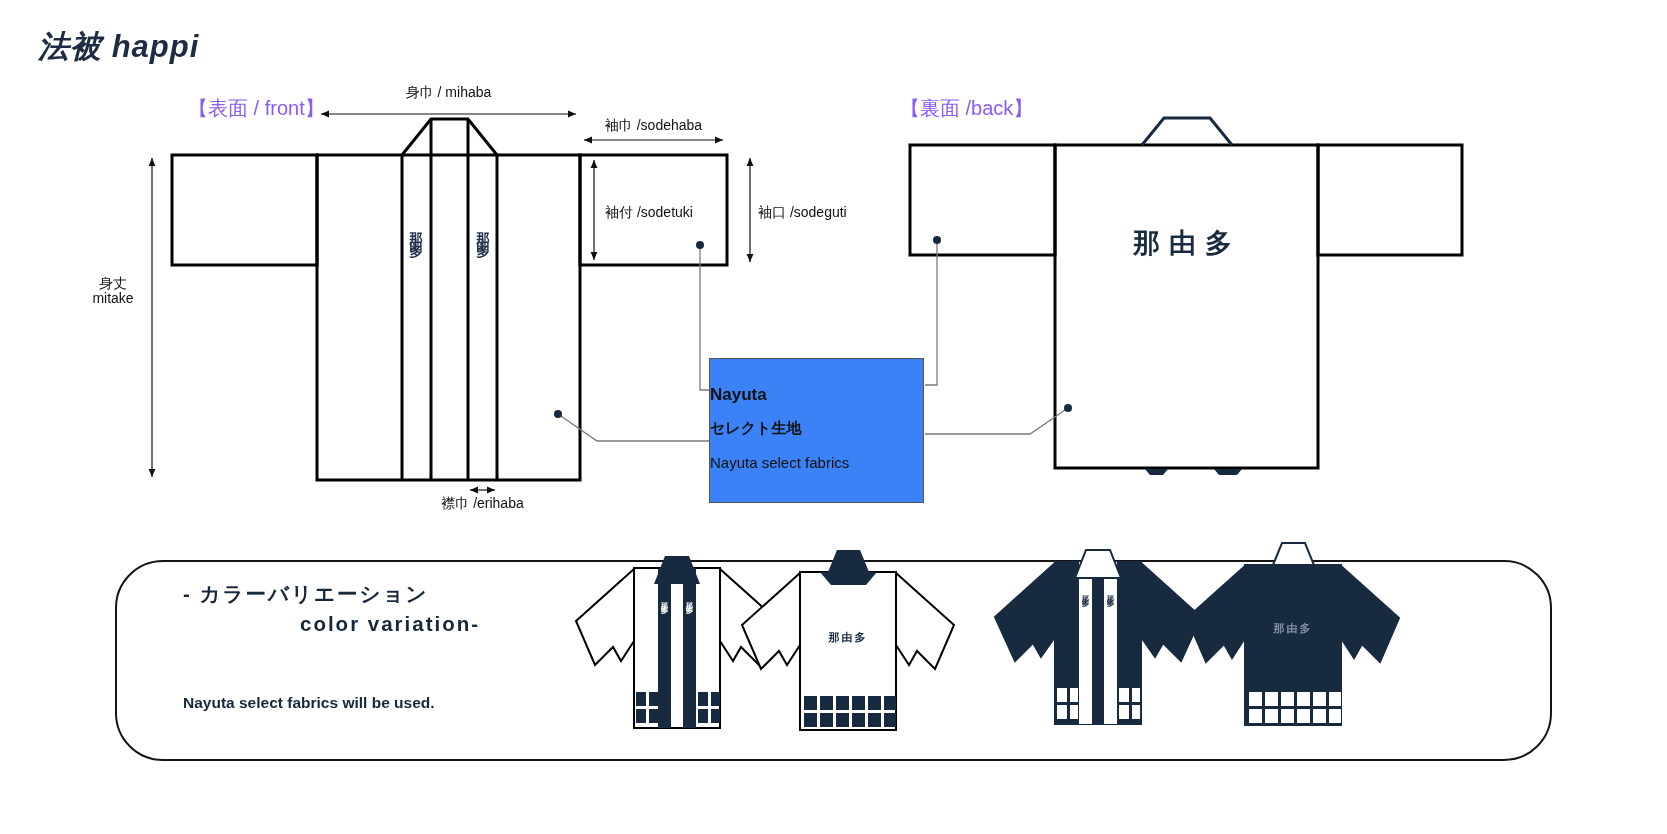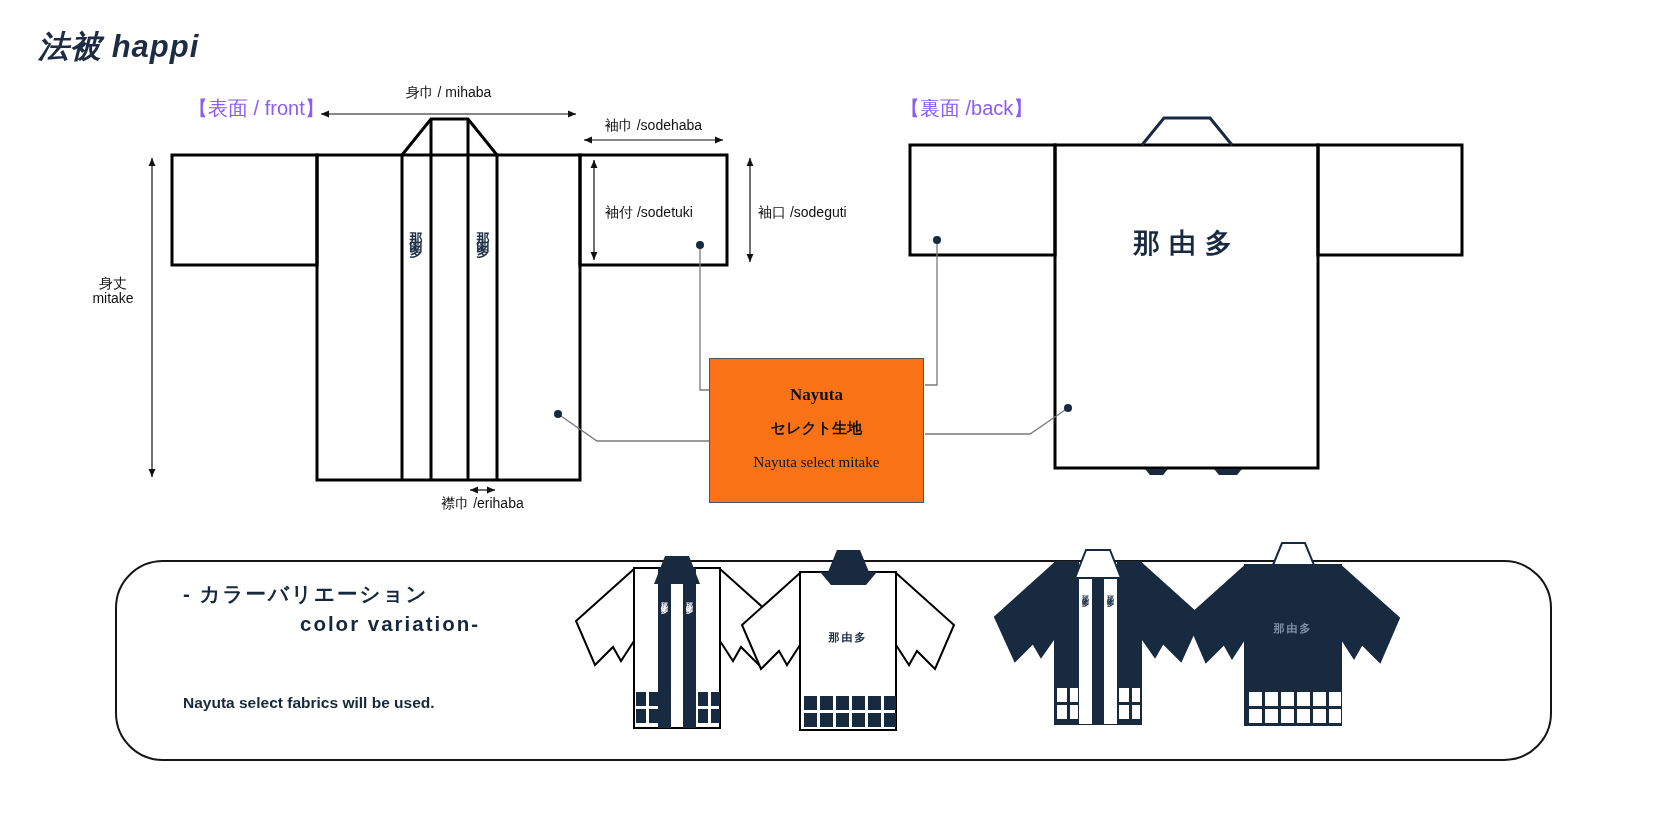--- a/index.html
+++ b/index.html
@@ -7,21 +7,21 @@
          font-family:"Liberation Sans","DejaVu Sans",sans-serif;color:#16283c;}
   svg{position:absolute;left:0;top:0;pointer-events:none;}
   .abs{position:absolute;}
   .page-title{font-size:31px;font-weight:600;font-style:italic;color:#1d2c42;letter-spacing:1px;white-space:nowrap;}
   .section-lbl{font-size:20px;color:#8b5cf6;white-space:nowrap;}
   .meas{font-size:14px;color:#111;white-space:nowrap;}
   .ctr{text-align:center;}
   .vtx{writing-mode:vertical-rl;text-orientation:upright;}
   .collar-txt{font-size:13.5px;font-weight:bold;color:#1e3048;letter-spacing:6px;line-height:1;}
   .back-print{font-size:27px;font-weight:bold;color:#182a40;letter-spacing:9px;text-align:center;white-space:nowrap;}
-  .fabric-box{box-sizing:border-box;border:1.5px solid #555;background:#f97316;text-align:center;font-family:Liberation Serif, serif;}
+  .fabric-box{box-sizing:border-box;border:1.5px solid #555;background:#3b82f6;}
   .fb-title{font-size:17px;font-weight:bold;color:#111;margin-top:26px;}
   .fb-sub{font-size:15px;font-weight:bold;color:#111;margin-top:14px;}
   .fb-cap{font-size:15px;color:#111;margin-top:16px;}
   .panel{box-sizing:border-box;border:2px solid #151515;border-radius:48px;background:#fff;}
   .pv-head{font-size:20.5px;font-weight:bold;color:#16283c;letter-spacing:2px;white-space:nowrap;text-align:right;}
   .pv-note{font-size:15.5px;color:#16283c;white-space:nowrap;}
   .mini-v{font-size:7px;font-weight:bold;letter-spacing:2px;line-height:1;}
   .mini-h{font-size:11px;font-weight:bold;letter-spacing:2px;text-align:center;white-space:nowrap;}
 </style>
 </head>
@@ -179,21 +179,21 @@
   <div class="abs meas ctr" style="left:420px;top:495px;width:125px;">襟巾 /erihaba</div>
 
   <div class="abs vtx collar-txt" style="left:409px;top:221px;">那由多</div>
   <div class="abs vtx collar-txt" style="left:476px;top:221px;">那由多</div>
 
   <div class="abs back-print" style="left:1098px;top:225px;width:178px;">那由多</div>
 
   <div class="abs fabric-box" style="left:709px;top:358px;width:215px;height:145px;">
     <div class="fb-title">Nayuta</div>
     <div class="fb-sub">セレクト生地</div>
-    <div class="fb-cap">Nayuta select mitake</div>
+    <div class="fb-cap">Nayuta select fabrics</div>
   </div>
 
   <div class="abs pv-head" style="left:183px;top:580px;">- カラーバリエーション</div>
   <div class="abs pv-head" style="left:300px;top:612px;">color variation-</div>
   <div class="abs pv-note" style="left:183px;top:694px;font-weight:bold;">Nayuta select fabrics will be used.</div>
 
   <div class="abs vtx mini-v" style="left:661px;top:597px;color:#fff;">那由多</div>
   <div class="abs vtx mini-v" style="left:686px;top:597px;color:#fff;">那由多</div>
   <div class="abs mini-h" style="left:800px;top:630px;width:96px;color:#182a40;">那由多</div>
   <div class="abs vtx mini-v" style="left:1082px;top:590px;color:#182a40;">那由多</div>

